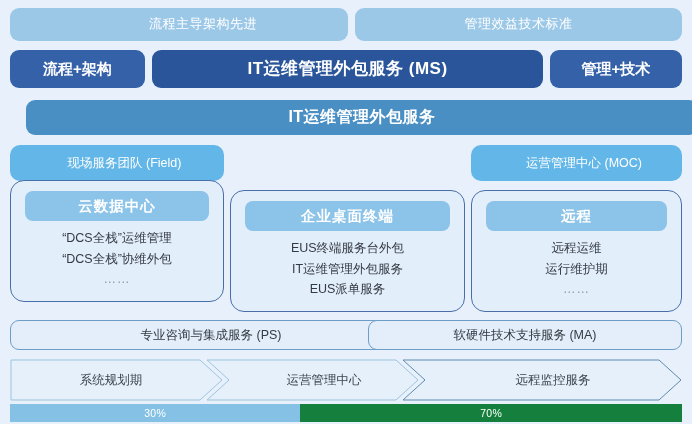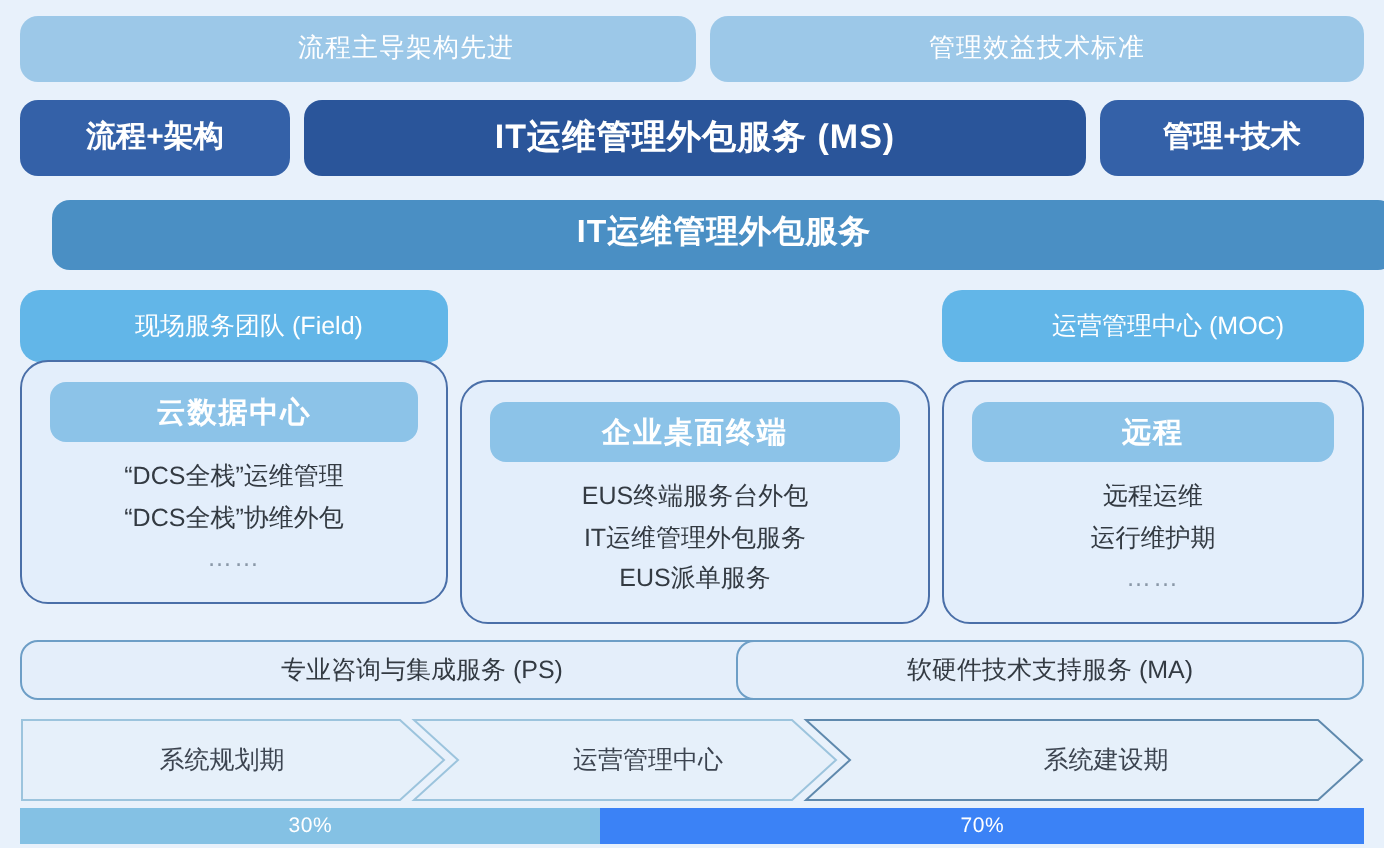--- a/index.html
+++ b/index.html
@@ -175,21 +175,21 @@
   }
   .prog-seg {
     display: flex;
     align-items: center;
     justify-content: center;
     color: #ffffff;
     font-size: 10.5px;
     letter-spacing: .3px;
   }
   .prog-left  { background: #84c1e4; }
-  .prog-right { background: #3b82f6; }
+  .prog-right { background: #15803d; }
 </style>
 </head>
 <body>
 
 <div id="canvas">
 
   <div class="pill val-card" style="left:10px;  top:8px;  width:338px;padding-left:48px;">
     <span>流程主导架构先进</span>
   </div>
   <div class="pill val-card" style="left:355px; top:8px;  width:327px;">
@@ -256,21 +256,21 @@
 
       <path d="M11,2 L200,2 L222,22 L200,42 L11,42 Z" fill="#e6f0fa" stroke="#9cc4dd" stroke-width="1"></path>
 
       <path d="M207,2 L396,2 L418,22 L396,42 L207,42 L229,22 Z" fill="#e6f0fa" stroke="#9cc4dd" stroke-width="1"></path>
 
       <path d="M403,2 L659,2 L681,22 L659,42 L403,42 L425,22 Z" fill="#e6f0fa" stroke="#5f89ad" stroke-width="1"></path>
     </svg>
   </div>
   <div class="chev-label" style="left:11px;  width:200px;">系统规划期</div>
   <div class="chev-label" style="left:229px; width:190px;">运营管理中心</div>
-  <div class="chev-label" style="left:425px; width:256px;">系统建设期</div>
+  <div class="chev-label" style="left:425px; width:256px;">远程监控服务</div>
 
   <div class="prog">
     <div class="prog-seg prog-left" style="width:43.2%;">
       <span>30%</span>
     </div>
     <div class="prog-seg prog-right" style="width:56.8%;">
       <span>70%</span>
     </div>
   </div>
 

